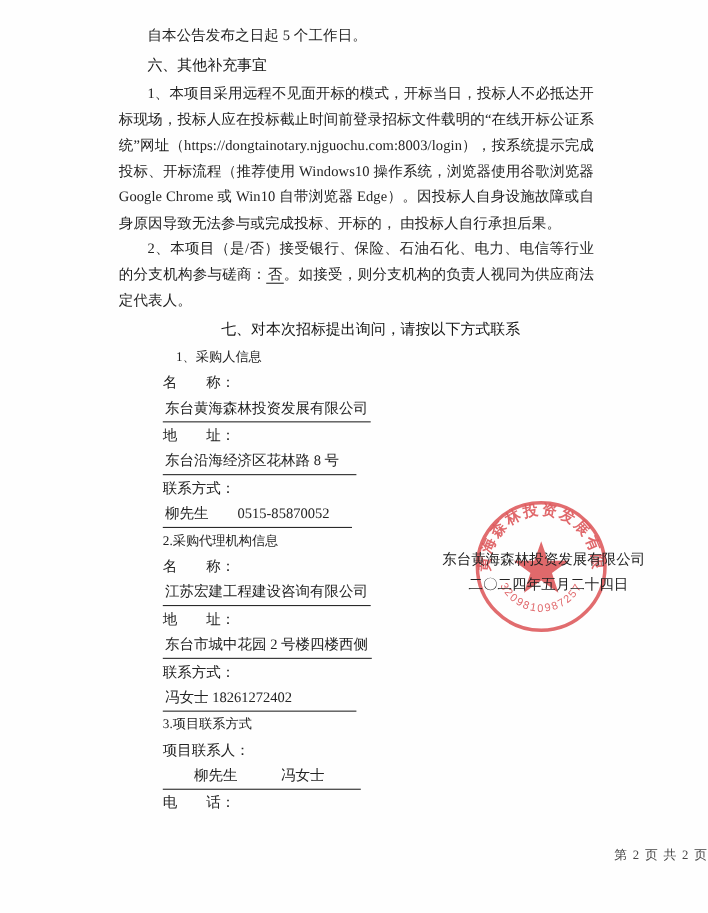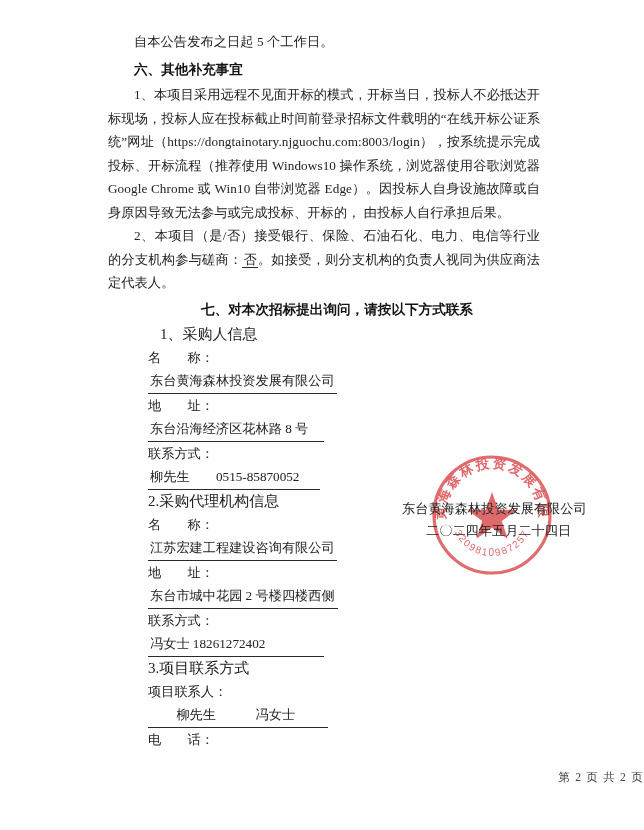--- a/index.html
+++ b/index.html
@@ -16,53 +16,53 @@
     overflow: hidden;
   }
   .page {
     position: absolute;
     inset: 0;
     background: #fefefe;
   }
   .content {
     position: absolute;
     left: 108px;
-    top: 30px;
+    top: 20px;
     width: 432px;
   }
   p.body-text {
     margin: 0 0 0 0;
     font-size: 13.2px;
     line-height: 23.5px;
     text-align: justify;
     text-justify: inter-ideograph;
     letter-spacing: 0.1px;
     color: #232323;
   }
   p.indent2 {
     text-indent: 26px;
   }
   .heading {
     margin: 4px 0 2px 0;
     font-size: 13.6px;
     line-height: 23.5px;
-    font-weight: bold;
+    font-weight: normal;
     text-indent: 26px;
     color: #141414;
   }
   .heading-7 {
     margin: 3px 0 1px 0;
     text-align: center;
   }
   
   .contact-block {
     margin-top: 2px;
   }
   .sub-label {
-    font-size: 15px;
+    font-size: 12px;
     line-height: 23px;
     text-indent: 52px;
     margin: 0;
     color: #232323;
   }
   .sub-label.tight {
     text-indent: 40px;
   }
   .row {
     display: flex;

